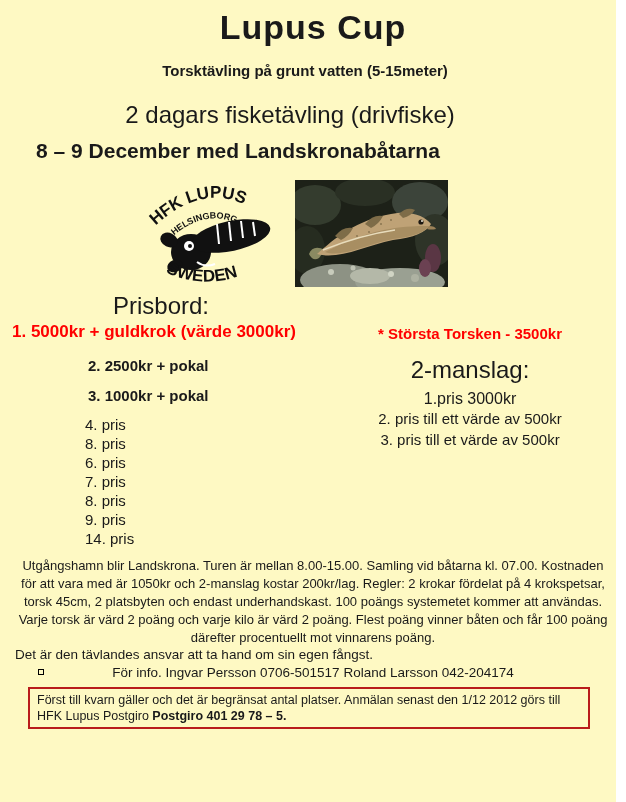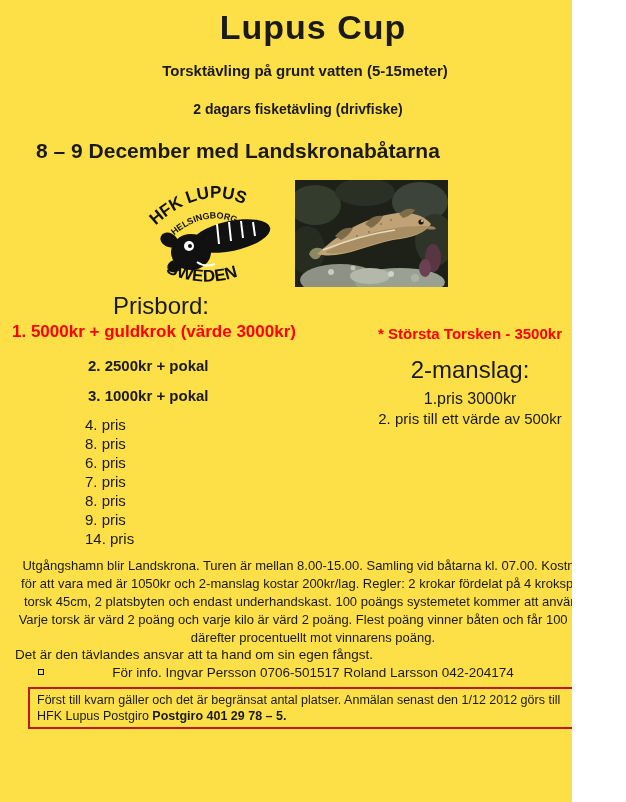--- a/index.html
+++ b/index.html
@@ -1,29 +1,29 @@
 <!DOCTYPE html>
 <html><head>
 <meta charset="utf-8">
 <style>
   html,body{margin:0;padding:0;background:#ffffff;}
   #flyer{
     position:relative;
-    width:572px;height:802px;
-    background:#fde047;
+    width:616px;height:802px;
+    background:#fef9c3;
     font-family:"Liberation Sans",sans-serif;
     color:#1a1a1a;
     overflow:hidden;
   }
   .abs{position:absolute;}
   .center{text-align:center;}
   
   .title{left:0;top:8px;width:626px;font-size:34px;font-weight:bold;letter-spacing:1px;}
   .sub1{left:0;top:62px;width:610px;font-size:15px;font-weight:bold;}
-  .sub2{left:8px;top:101px;width:580px;font-size:14px;font-weight:bold;}
+  .sub2{left:0;top:101px;width:580px;font-size:24px;font-weight:normal;}
   .sub3{left:36px;top:139px;font-size:21px;font-weight:bold;}
   
   .logo-box{left:145px;top:178px;width:132px;height:116px;}
   .photo-box{left:295px;top:180px;width:153px;height:107px;}
   
   .prisbord-heading{left:113px;top:292px;font-size:24px;}
   .prize1{left:12px;top:322px;font-size:17px;font-weight:bold;color:#ff0000;}
   .prize2{left:88px;top:357px;font-size:15px;font-weight:bold;}
   .prize3{left:88px;top:387px;font-size:15px;font-weight:bold;}
   .prize-list{left:85px;top:417px;font-size:15px;}
@@ -135,20 +135,21 @@
       <div class="prize-item">8. pris</div>
       <div class="prize-item">9. pris</div>
       <div class="prize-item">14. pris</div>
     </div>
 
   <div class="abs right-col">
     <div class="biggest-cod">* Största Torsken - 3500kr</div>
     <div class="team-heading">2-manslag:</div>
     <div class="team-first">1.pris  3000kr</div>
     <div class="team-line">2. pris till ett värde av 500kr</div>
+    <div class="team-line">3. pris till et värde av 500kr</div>
   </div>
 
   <div class="abs info-paragraph">Utgångshamn blir Landskrona. Turen är mellan 8.00-15.00. Samling vid båtarna kl. 07.00. Kostnaden för att vara med är 1050kr och 2-manslag kostar 200kr/lag. Regler: 2 krokar fördelat på 4 krokspetsar, torsk 45cm, 2 platsbyten och endast underhandskast. 100 poängs systemetet kommer att användas. Varje torsk är värd 2 poäng och varje kilo är värd 2 poäng. Flest poäng vinner båten och får 100 poäng därefter procentuellt mot vinnarens poäng.</div>
   <div class="abs responsibility">Det är den tävlandes ansvar att ta hand om sin egen fångst.</div>
   <div class="abs contact">För info. Ingvar Persson 0706-501517 Roland Larsson 042-204174</div>
   <div class="abs square-bullet"></div>
 
   <div class="abs box1">
     <span>Först till kvarn gäller och det är begränsat antal platser. Anmälan senast den 1/12 2012 görs till HFK Lupus Postgiro </span><span class="box1-bold">Postgiro 401 29 78 – 5.</span>
   </div>

